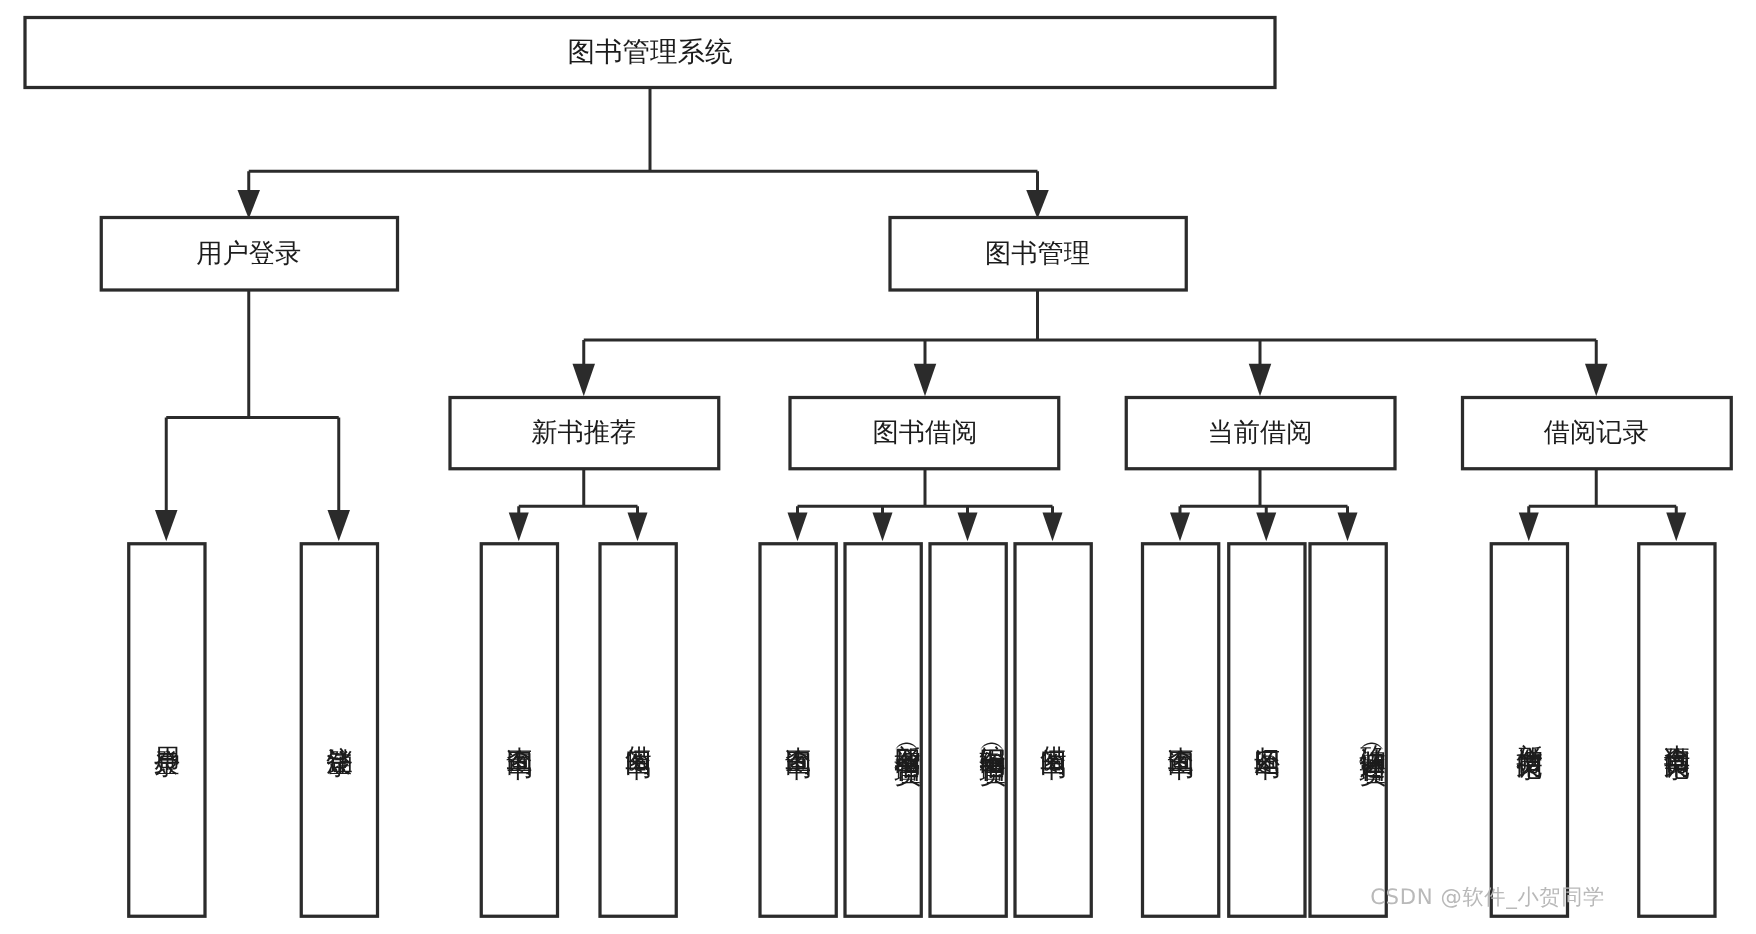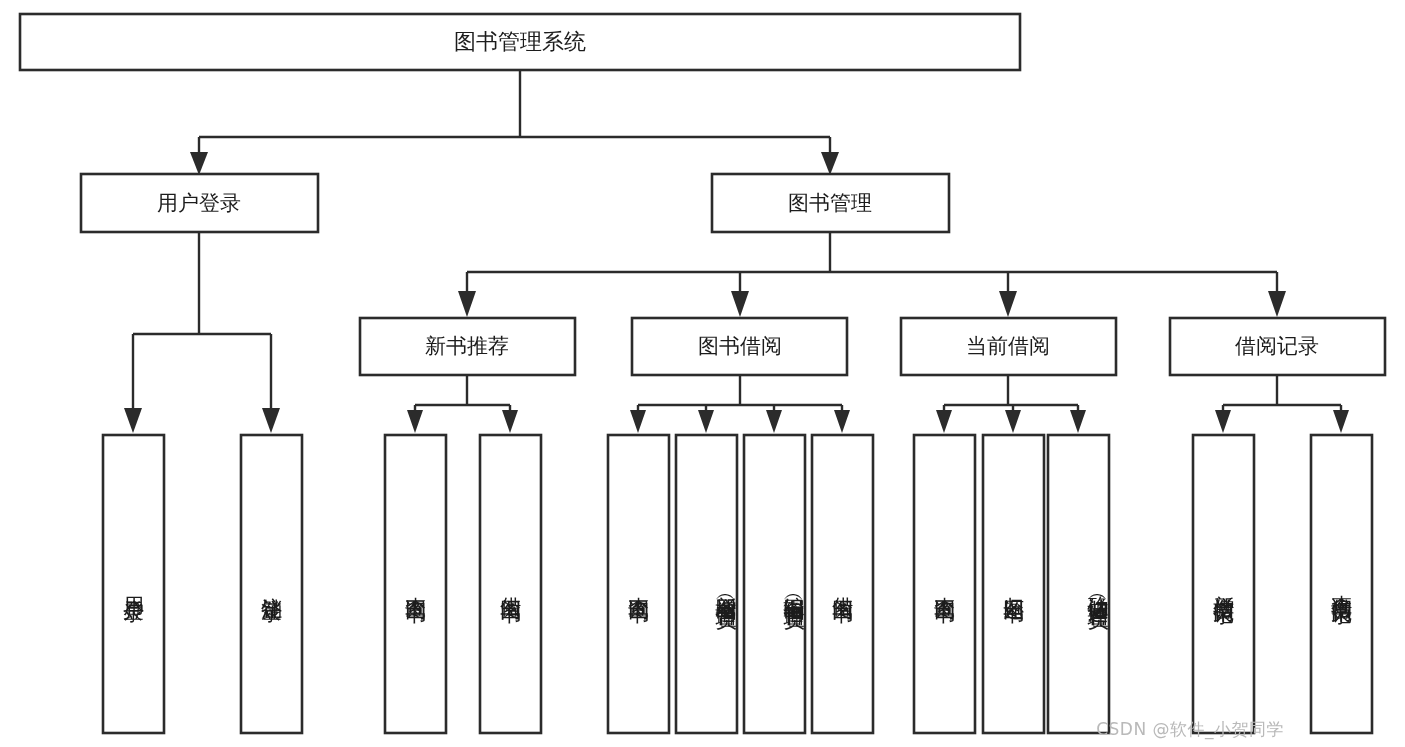--- a/index.html
+++ b/index.html
@@ -63,21 +63,21 @@
     justify-content: center;
     white-space: nowrap;
     pointer-events: none;
   }
   .vlabel.centered {
     align-items: center;
   }
   .watermark {
     position: absolute;
     right: 10px;
-    bottom: 6px;
+    bottom: 18px;
     font-family: "DejaVu Sans", "Liberation Sans", sans-serif;
     font-size: 17px;
     color: #b9b9b9;
     white-space: nowrap;
     letter-spacing: 0.5px;
   }
 </style>
 </head>
 <body>
 

